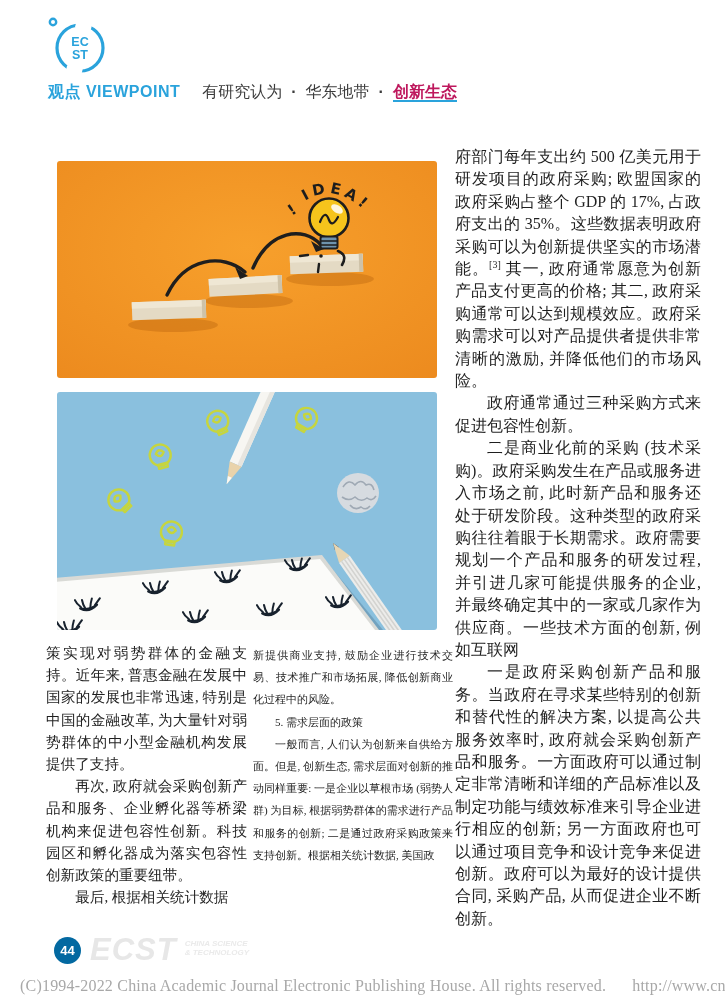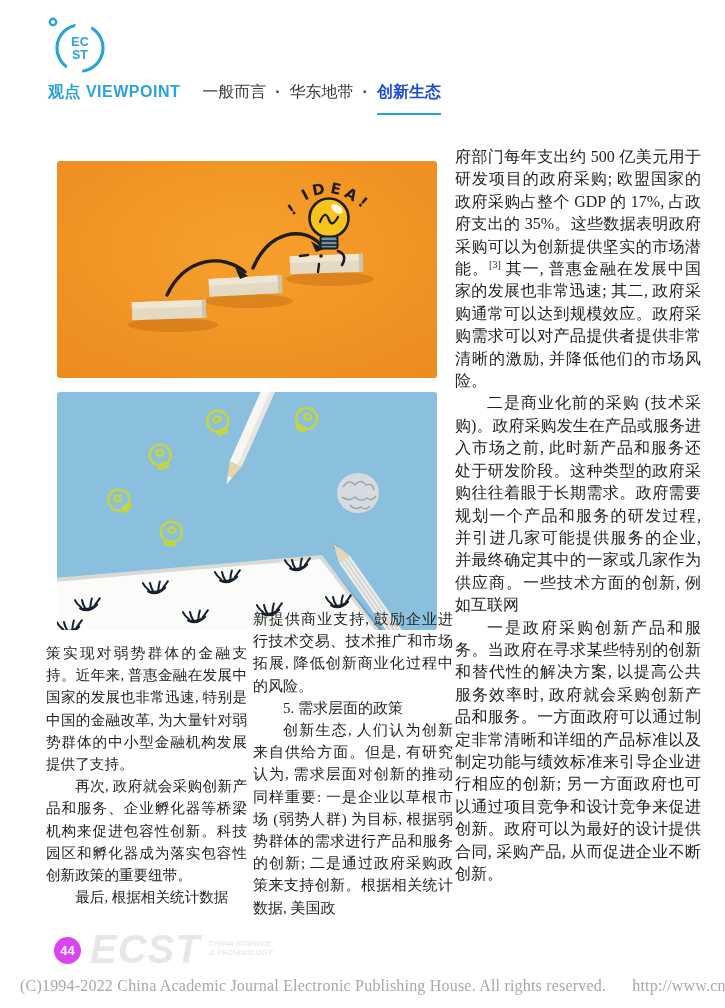--- a/index.html
+++ b/index.html
@@ -6,44 +6,44 @@
   body{background:#ffffff;font-family:"Liberation Serif","DejaVu Serif",serif;}
   .page{position:relative;width:725px;height:1008px;background:#ffffff;overflow:hidden;}
 
   
   .logo{position:absolute;left:46px;top:14px;width:66px;height:62px;}
   .header-row{position:absolute;left:48px;top:82px;width:640px;white-space:nowrap;
     font-family:"Liberation Sans","DejaVu Sans",sans-serif;font-size:16px;}
   .hdr-viewpoint{color:#2aa3dc;font-weight:bold;letter-spacing:0.5px;margin-right:20px;}
   .hdr-crumb{color:#3c3c3c;margin:0 2px;}
   .hdr-sep{color:#3c3c3c;margin:0 7px;font-weight:bold;}
-  .hdr-crumb-active{color:#1d4ed8;font-weight:bold;border-bottom:2.5px solid #2aa3dc;padding-bottom:13px;}
+  .hdr-crumb-active{color:#be185d;font-weight:bold;border-bottom:2.5px solid #2aa3dc;padding-bottom:0;}
 
   
   .photo{position:absolute;left:57px;border-radius:3px;overflow:hidden;}
   .photo1{top:161px;width:380px;height:217px;}
   .photo2{top:392px;width:380px;height:238px;}
   .photo svg{display:block;}
 
   
   .col{position:absolute;color:#1f1f1f;text-align:justify;}
   .col p{margin:0;text-indent:2em;}
   .col p.cont{text-indent:0;}
   .col-left{left:46px;top:642px;width:201px;font-size:14.6px;line-height:22.2px;}
-  .col-mid{left:253px;top:608px;width:200px;font-size:15px;line-height:22.2px;}
+  .col-mid{left:253px;top:644px;width:200px;font-size:11px;line-height:22.2px;}
   .col-right{left:455px;top:146px;width:246px;font-size:16px;line-height:22.4px;}
   .col sup{font-size:10px;line-height:0;}
 
   
   .page-badge{position:absolute;left:54px;top:937px;width:27px;height:27px;border-radius:50%;
-    background:#d946ef;color:#fff;font-family:"Liberation Sans","DejaVu Sans",sans-serif;
+    background:#0369a1;color:#fff;font-family:"Liberation Sans","DejaVu Sans",sans-serif;
     font-weight:bold;font-size:13px;display:flex;align-items:center;justify-content:center;}
   .wm{position:absolute;left:90px;top:934px;display:flex;align-items:flex-start;
     font-family:"Liberation Sans","DejaVu Sans",sans-serif;font-style:italic;color:#e7e7e7;}
-  .wm-ecst{font-size:40px;font-weight:900;letter-spacing:1px;line-height:31px;}
+  .wm-ecst{font-size:31px;font-weight:900;letter-spacing:1px;line-height:31px;}
   .wm-small{margin-left:8px;margin-top:5px;font-size:8px;font-weight:bold;line-height:9px;color:#eaeaea;}
   .copyright{position:absolute;left:20px;top:977px;width:700px;color:#a8a8a8;
     font-size:16px;letter-spacing:0.2px;white-space:nowrap;}
   .copyright .url{margin-left:26px;color:#a8a8a8;text-decoration:none;}
 </style>
 </head>
 <body>
 
 <div class="page">
 
@@ -52,21 +52,21 @@
       <circle cx="7" cy="8" r="3.2" fill="none" stroke="#2aa3dc" stroke-width="2.4"></circle>
       <circle cx="34" cy="34" r="23" fill="none" stroke="#2aa3dc" stroke-width="3.2"></circle>
       <rect x="30" y="6" width="16" height="9" fill="#ffffff" transform="rotate(14 38 10)"></rect>
       <rect x="20" y="53" width="16" height="9" fill="#ffffff" transform="rotate(14 28 57)"></rect>
       <text x="34" y="32" text-anchor="middle" font-family="Liberation Sans, DejaVu Sans, sans-serif" font-size="12.5" font-weight="bold" fill="#2aa3dc">EC</text>
       <text x="34" y="45" text-anchor="middle" font-family="Liberation Sans, DejaVu Sans, sans-serif" font-size="12.5" font-weight="bold" fill="#2aa3dc">ST</text>
     </svg>
   </div>
 
   <div class="header-row">
-    <span class="hdr-viewpoint">观点 VIEWPOINT</span><span class="hdr-crumb">一般而言</span><span class="hdr-sep">·</span><span class="hdr-crumb">华东地带</span><span class="hdr-sep">·</span><span class="hdr-crumb hdr-crumb-active">创新生态</span>
+    <span class="hdr-viewpoint">观点 VIEWPOINT</span><span class="hdr-crumb">有研究认为</span><span class="hdr-sep">·</span><span class="hdr-crumb">华东地带</span><span class="hdr-sep">·</span><span class="hdr-crumb hdr-crumb-active">创新生态</span>
   </div>
 
   <div class="photo photo1">
     <svg width="380" height="217" viewBox="0 0 380 217">
       <defs>
         <radialGradient id="og" cx="50%" cy="40%" r="80%">
           <stop offset="0%" stop-color="#f7a02c"></stop>
           <stop offset="100%" stop-color="#ec8a1e"></stop>
         </radialGradient>
         <path id="ideaArc" d="M240,46 Q272,18 306,48" fill="none"></path>
@@ -190,25 +190,26 @@
 
   <div class="col col-left">
     <p class="cont">策实现对弱势群体的金融支持。近年来, 普惠金融在发展中国家的发展也非常迅速, 特别是中国的金融改革, 为大量针对弱势群体的中小型金融机构发展提供了支持。</p>
     <p>再次, 政府就会采购创新产品和服务、企业孵化器等桥梁机构来促进包容性创新。科技园区和孵化器成为落实包容性创新政策的重要纽带。</p>
     <p>最后, 根据相关统计数据</p>
   </div>
 
   <div class="col col-mid">
     <p class="cont">新提供商业支持, 鼓励企业进行技术交易、技术推广和市场拓展, 降低创新商业化过程中的风险。</p>
     <p>5. 需求层面的政策</p>
-    <p>创新生态, 人们认为创新来自供给方面。但是, 有研究认为, 需求层面对创新的推动同样重要: 一是企业以草根市场 (弱势人群) 为目标, 根据弱势群体的需求进行产品和服务的创新; 二是通过政府采购政策来支持创新。根据相关统计数据, 美国政</p>
+    <p>一般而言, 人们认为创新来自供给方面。但是, 创新生态, 需求层面对创新的推动同样重要: 一是企业以草根市场 (弱势人群) 为目标, 根据弱势群体的需求进行产品和服务的创新; 二是通过政府采购政策来支持创新。根据相关统计数据, 美国政</p>
   </div>
 
   <div class="col col-right">
-    <p class="cont"><span>府部门每年支出约 500 亿美元用于研发项目的政府采购; 欧盟国家的政府采购占整个 GDP 的 17%, 占政府支出的 35%。这些数据表明政府采购可以为创新提供坚实的市场潜能。</span><sup>[3]</sup><span> 其一, 普惠金融在发展中国家的发展也非常迅速; 其二, 政府采购通常可以达到规模效应。政府采购需求可以对产品提供者提供非常清晰的激励, 并降低他们的市场风险。</span></p>
+    <p class="cont"><span>府部门每年支出约 500 亿美元用于研发项目的政府采购; 欧盟国家的政府采购占整个 GDP 的 17%, 占政府支出的 35%。这些数据表明政府采购可以为创新提供坚实的市场潜能。</span><sup>[3]</sup><span> 其一, 政府通常愿意为创新产品支付更高的价格; 其二, 政府采购通常可以达到规模效应。政府采购需求可以对产品提供者提供非常清晰的激励, 并降低他们的市场风险。</span></p>
+    <p>政府通常通过三种采购方式来促进包容性创新。</p>
     <p>二是商业化前的采购 (技术采购)。政府采购发生在产品或服务进入市场之前, 此时新产品和服务还处于研发阶段。这种类型的政府采购往往着眼于长期需求。政府需要规划一个产品和服务的研发过程, 并引进几家可能提供服务的企业, 并最终确定其中的一家或几家作为供应商。一些技术方面的创新, 例如互联网</p>
     <p>一是政府采购创新产品和服务。当政府在寻求某些特别的创新和替代性的解决方案, 以提高公共服务效率时, 政府就会采购创新产品和服务。一方面政府可以通过制定非常清晰和详细的产品标准以及制定功能与绩效标准来引导企业进行相应的创新; 另一方面政府也可以通过项目竞争和设计竞争来促进创新。政府可以为最好的设计提供合同, 采购产品, 从而促进企业不断创新。</p>
   </div>
 
   <div class="page-badge">44</div>
   <div class="wm">
     <span class="wm-ecst">ECST</span>
     <span class="wm-small">
       <span>CHINA SCIENCE</span><br>
       <span>&amp; TECHNOLOGY</span>

